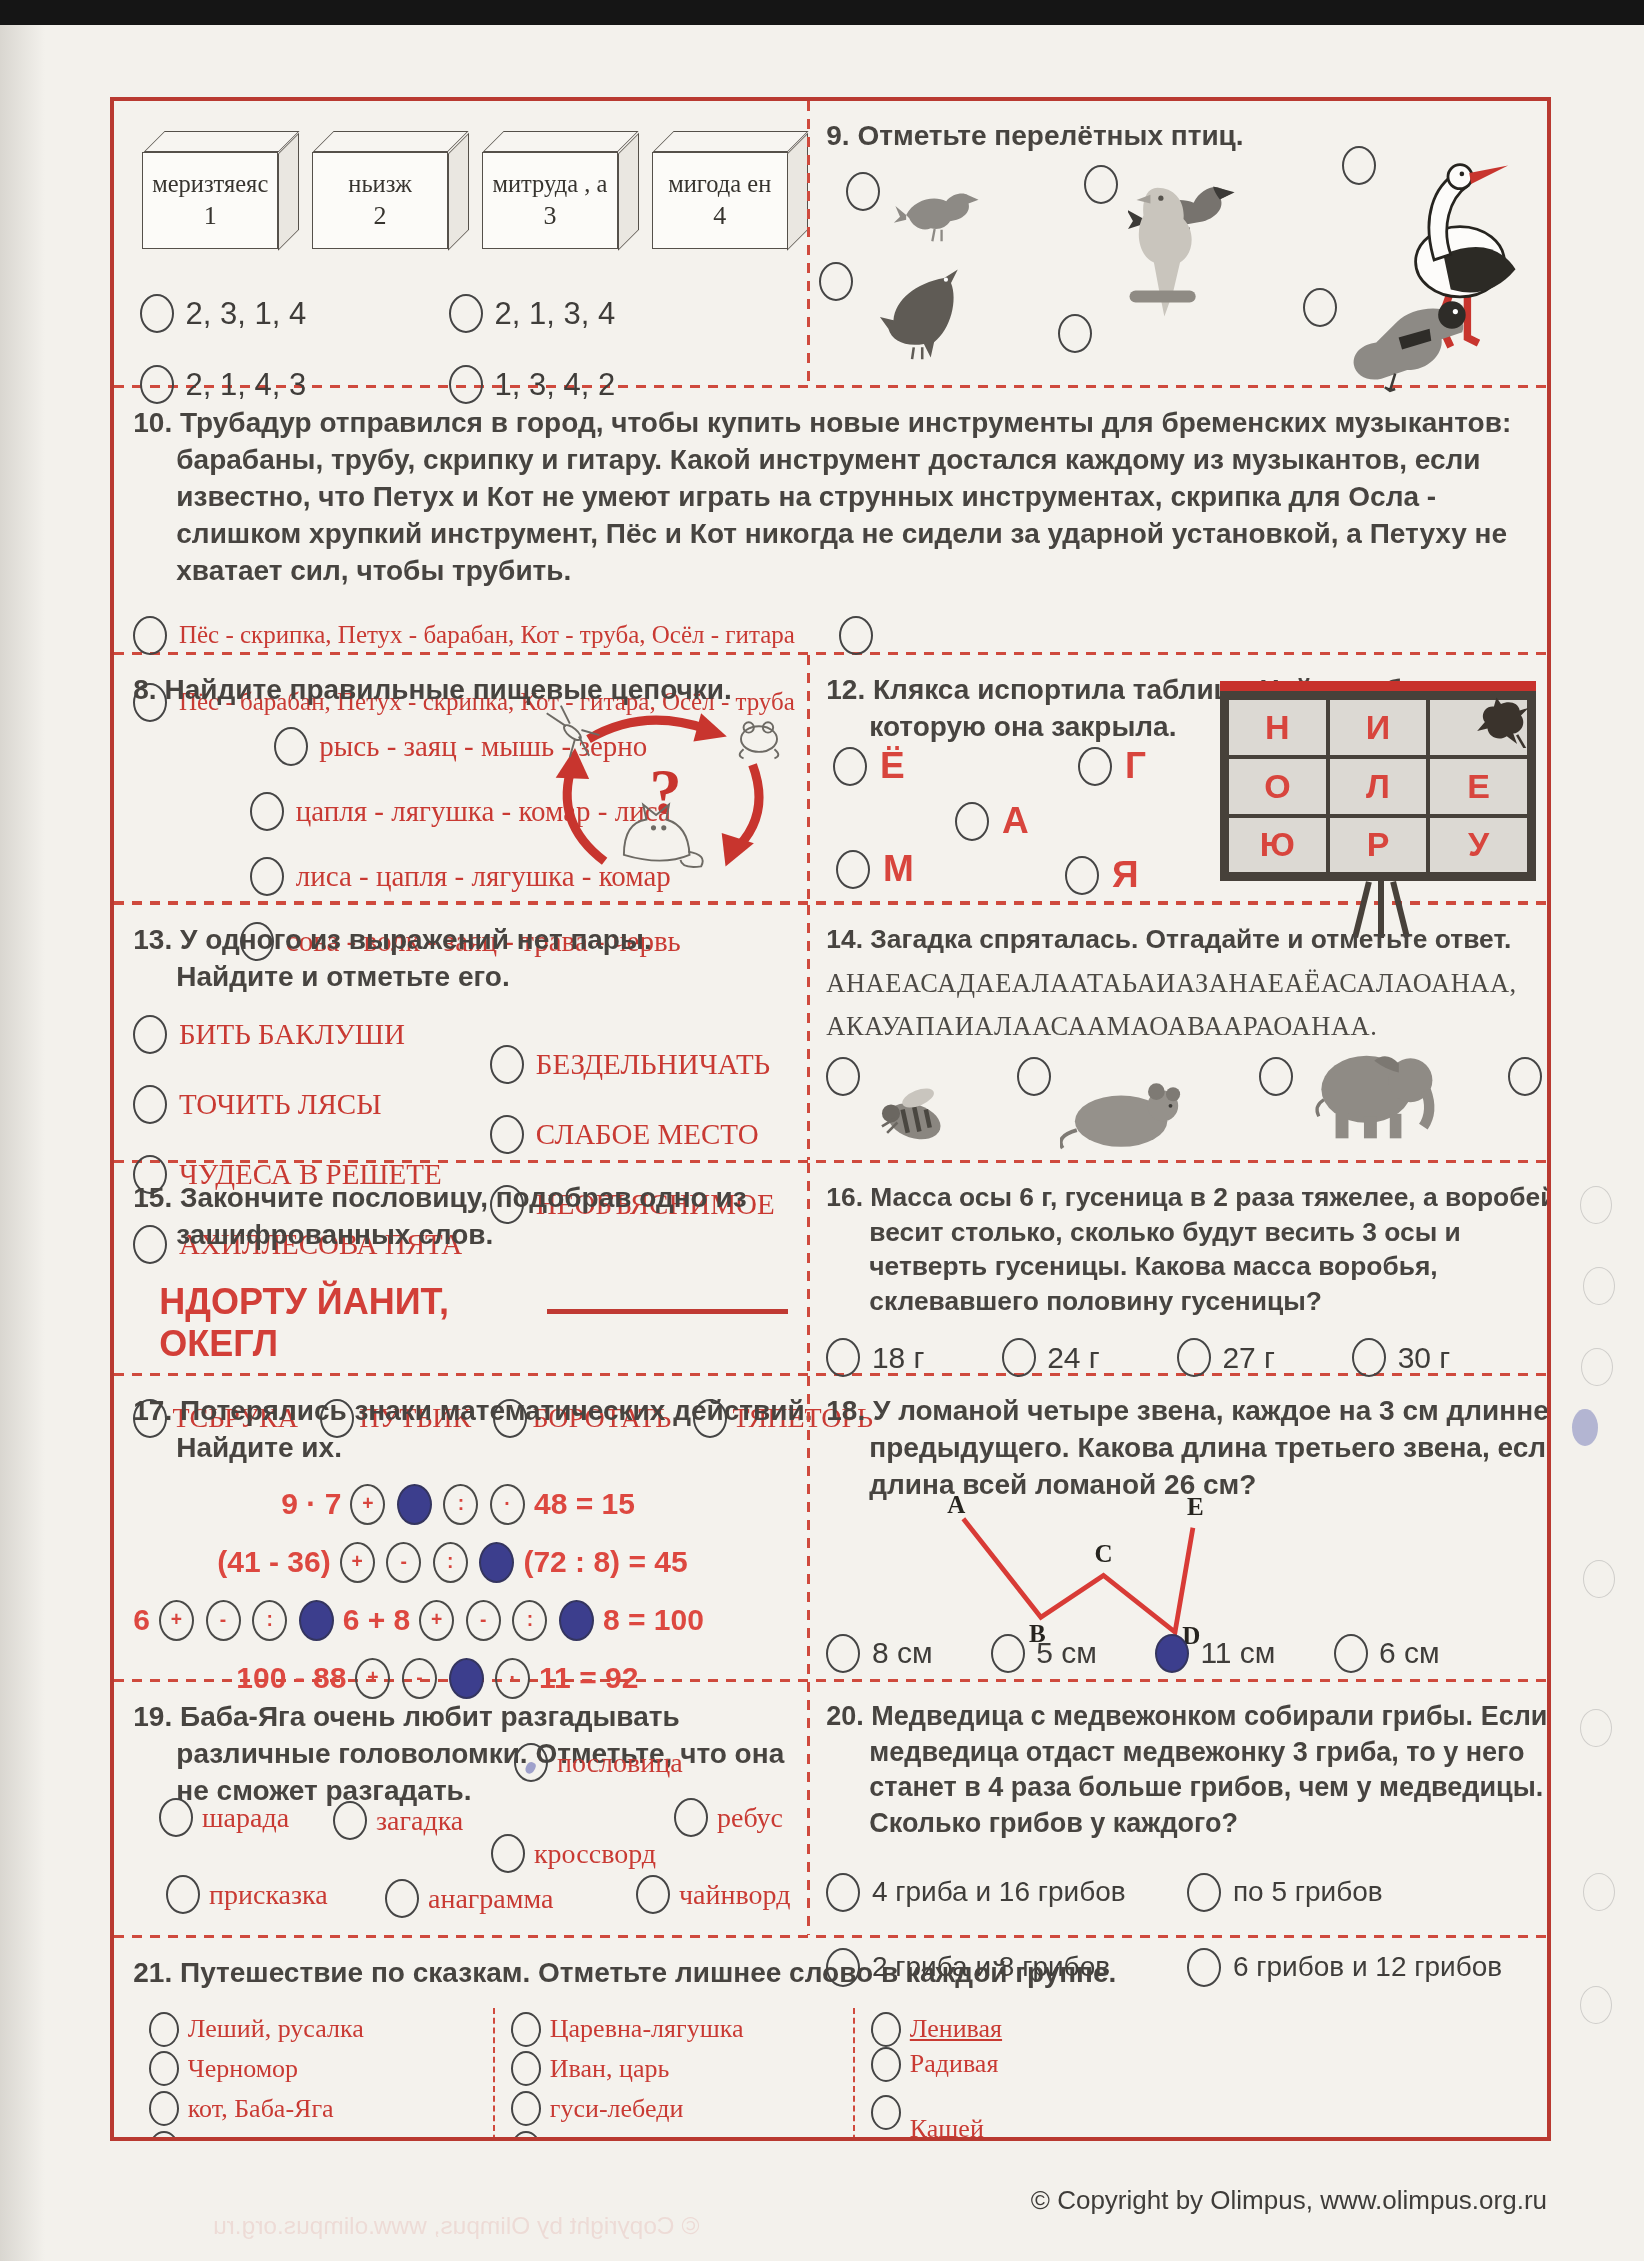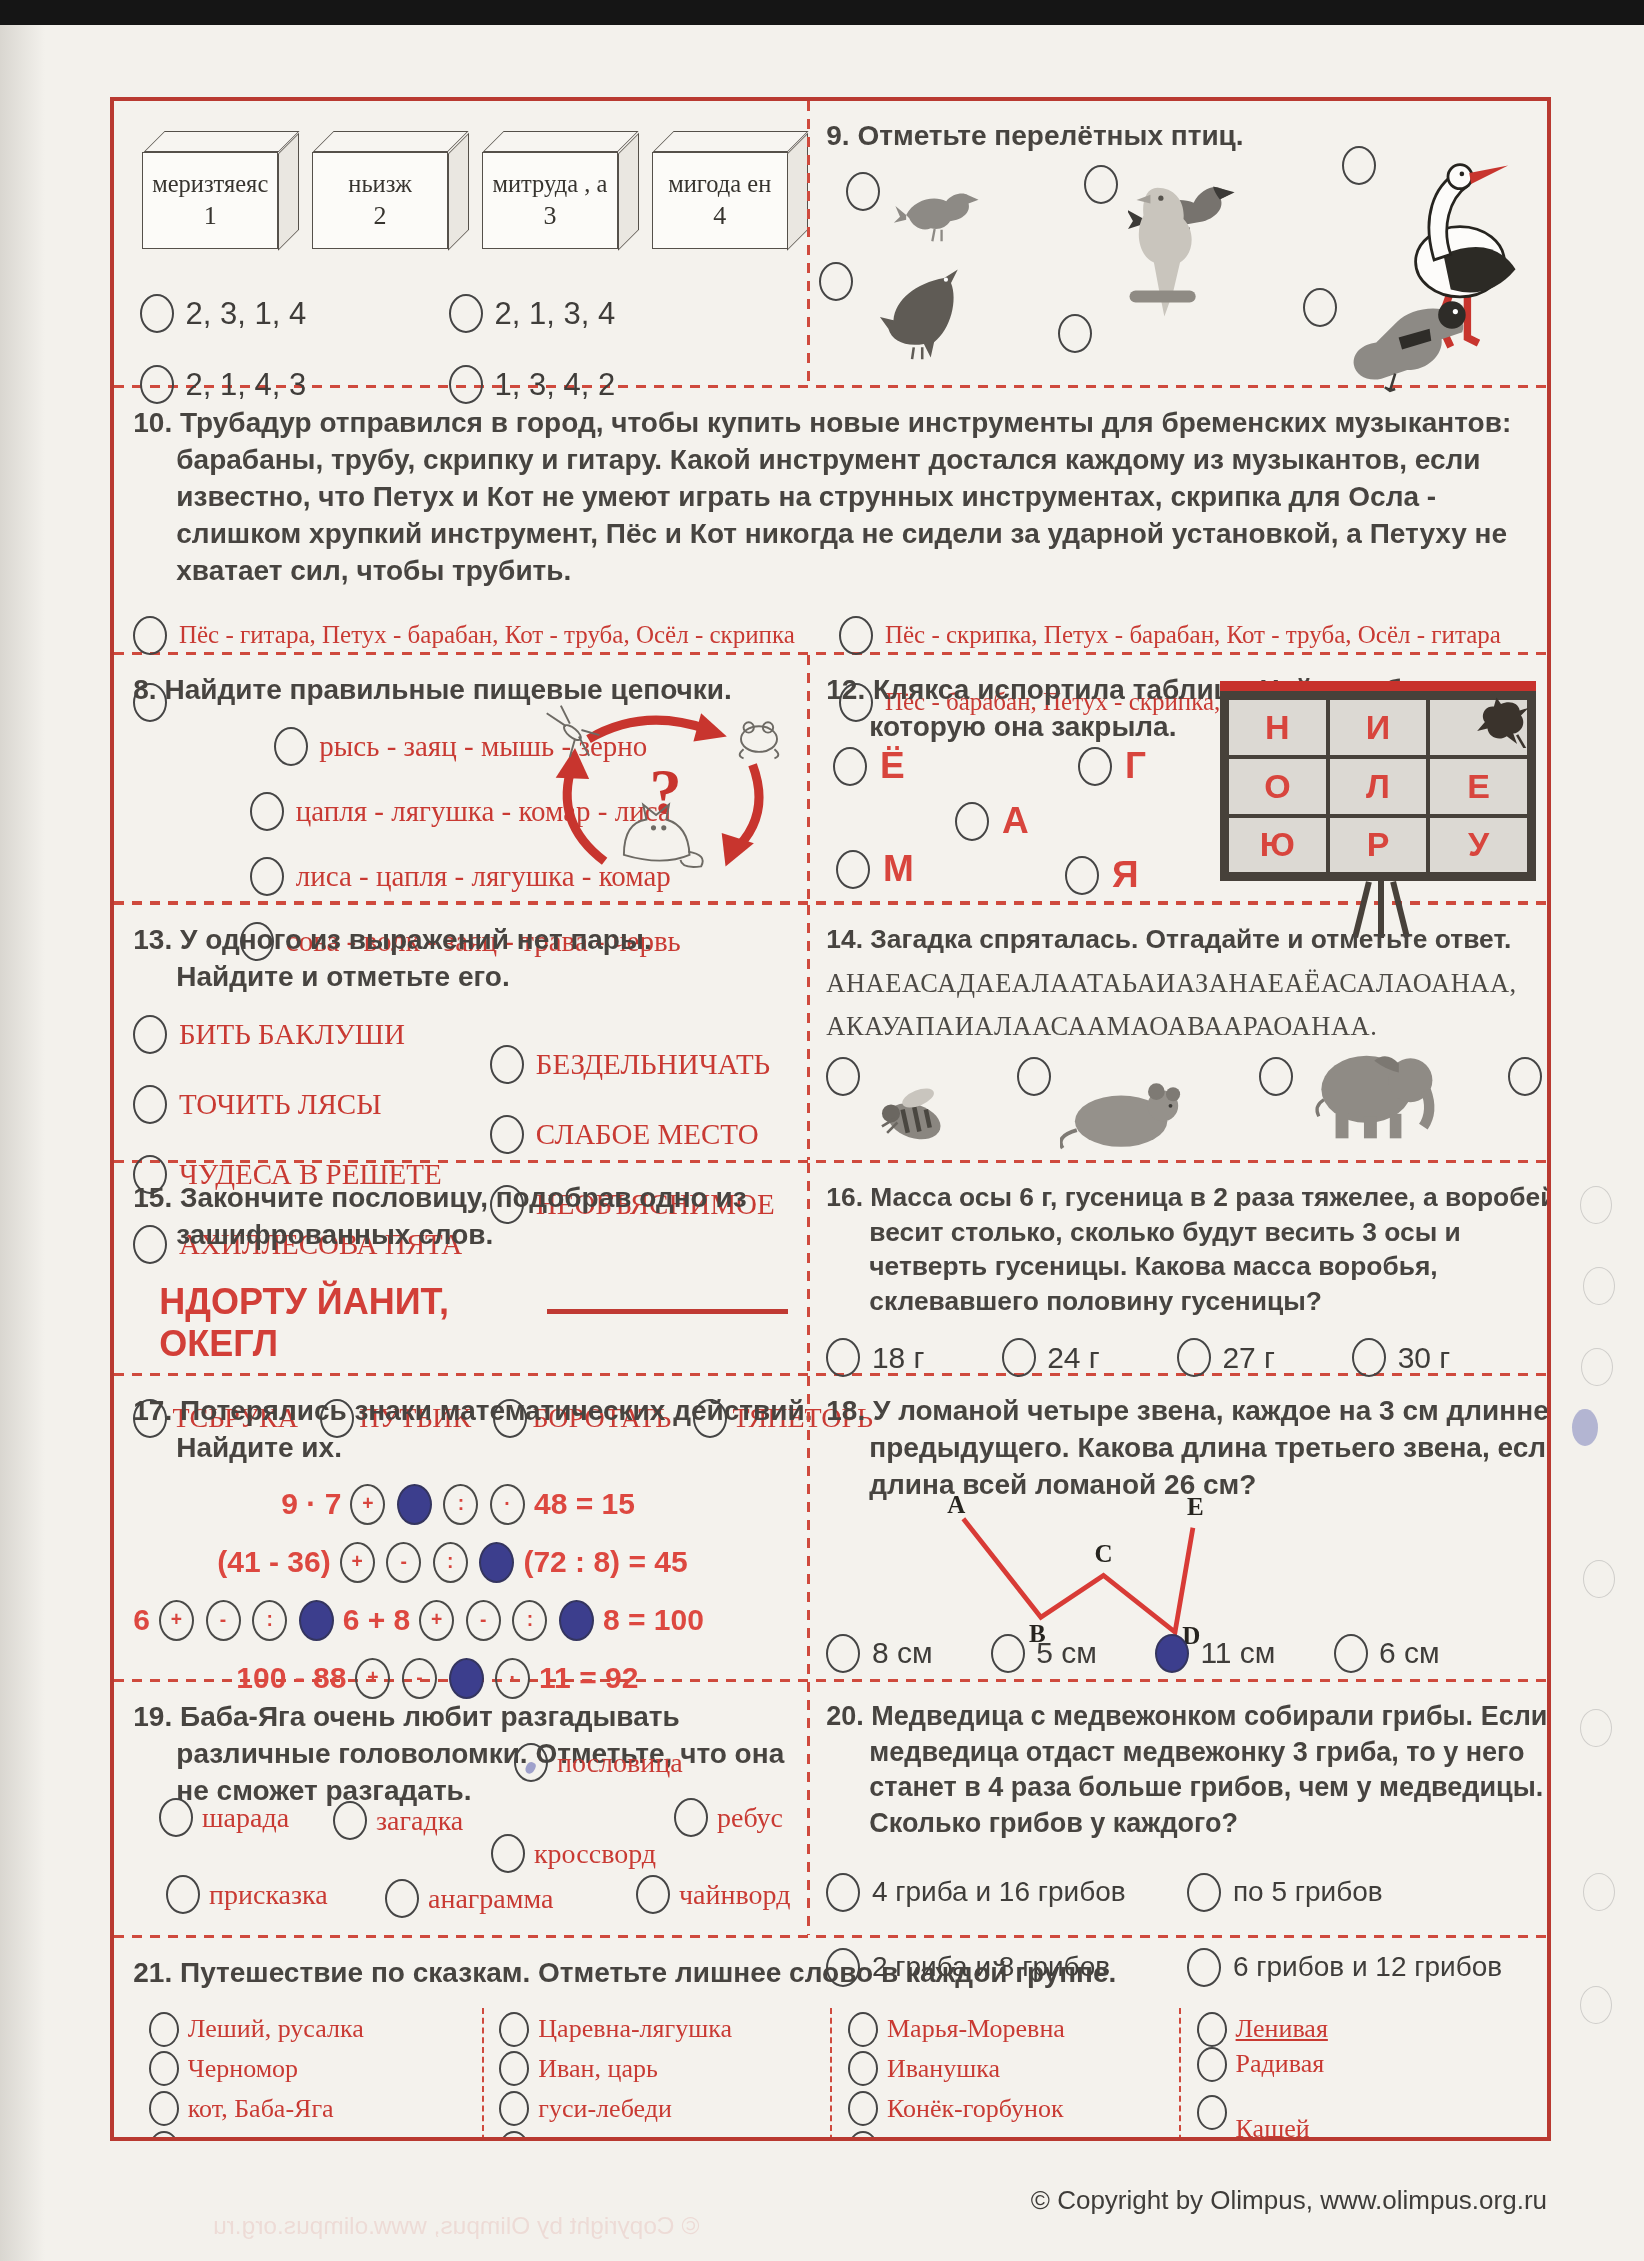--- a/index.html
+++ b/index.html
@@ -253,24 +253,20 @@
     </div>
 
     <div class="hsep"></div>
 
     <div class="row" style="height:264px;">
       <div class="cell" style="width:100%;">
         <div class="qtitle" style="width:1373px;">10. Трубадур отправился в город, чтобы купить новые инструменты для бременских музыкантов: барабаны, трубу, скрипку и гитару. Какой инструмент достался каждому из музыкантов, если известно, что Петух и Кот не умеют играть на струнных инструментах, скрипка для Осла - слишком хрупкий инструмент, Пёс и Кот никогда не сидели за ударной установкой, а Петуху не хватает сил, чтобы трубить.</div>
         <div class="q10opts">
           <div class="opt">
               <span class="radio"></span>
-              <span class="red-serif" style="font-size:25px;">Пёс - гитара, Петух - барабан, Кот - труба, Осёл - скрипка</span>
-            </div>
-          <div class="opt">
-              <span class="radio"></span>
               <span class="red-serif" style="font-size:25px;">Пёс - скрипка, Петух - барабан, Кот - труба, Осёл - гитара</span>
             </div>
           <div class="opt">
               <span class="radio"></span>
             </div>
           <div class="opt">
               <span class="radio"></span>
               <span class="red-serif" style="font-size:25px;">Пёс - барабан, Петух - скрипка, Кот - гитара, Осёл - труба</span>
             </div>
         </div>
@@ -736,38 +732,20 @@
                 <span class="red-serif" style="font-size:26px;">гуси-лебеди</span>
               </div>
             <div class="opt">
                 <span class="radio"></span>
                 <span class="red-serif" style="font-size:26px;">Баба-Яга</span>
               </div>
           </div>
           <div class="q21col">
             <div class="opt">
                 <span class="radio"></span>
-                <span class="red-serif" style="font-size:26px;">Марья-Моревна</span>
-              </div>
-            <div class="opt">
-                <span class="radio"></span>
-                <span class="red-serif" style="font-size:26px;">Иванушка</span>
-              </div>
-            <div class="opt">
-                <span class="radio"></span>
-                <span class="red-serif" style="font-size:26px;">Конёк-горбунок</span>
-              </div>
-            <div class="opt">
-                <span class="radio"></span>
-                <span class="red-serif" style="font-size:26px;">казначей, царь</span>
-              </div>
-          </div>
-          <div class="q21col">
-            <div class="opt">
-                <span class="radio"></span>
                 <span class="red-serif" style="font-size:26px;text-decoration:underline;">Ленивая</span>
               </div>
             <div class="opt">
                 <span class="radio"></span>
                 <span class="red-serif" style="font-size:26px;">Радивая</span>
               </div>
             <div class="opt">
                 <span class="radio"></span>
                 <span class="red-serif" style="font-size:26px;margin-top:32px;">Кащей</span>
               </div>

